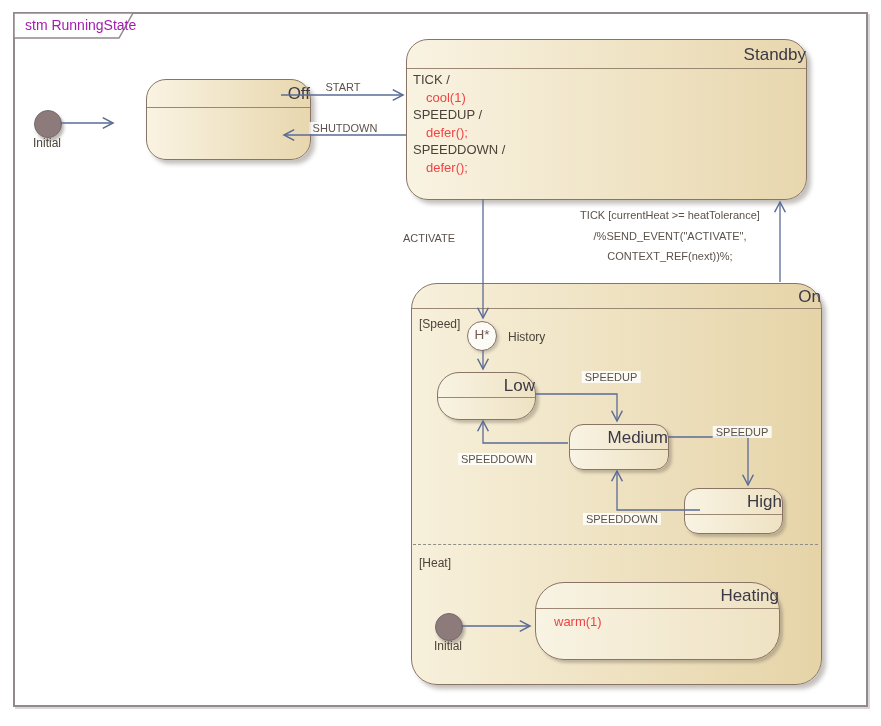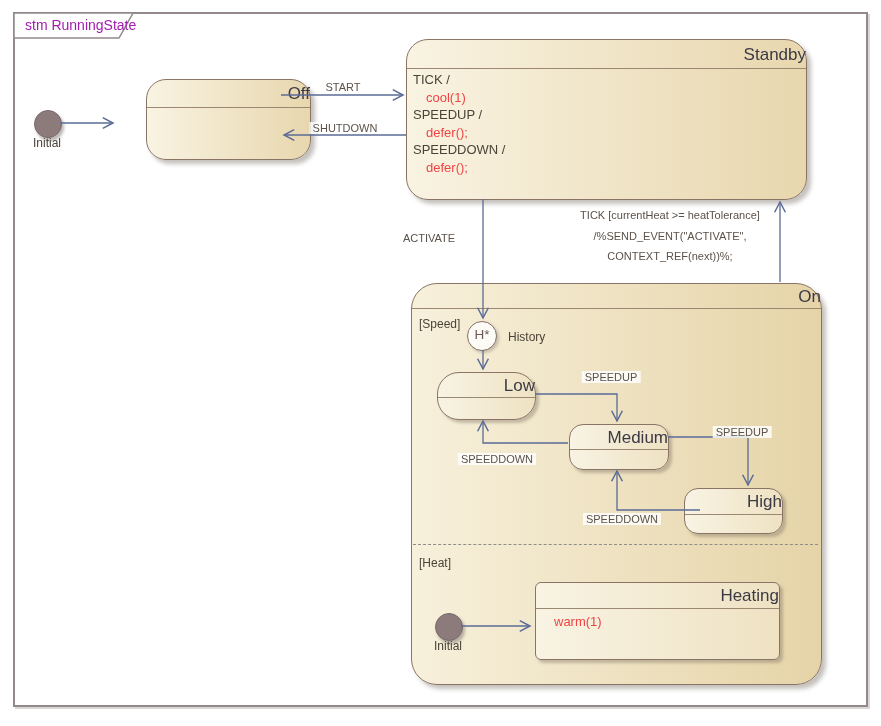--- a/index.html
+++ b/index.html
@@ -99,21 +99,21 @@
     <div class="sep" style="top:25px;"></div>
   </div>
 
   <div id="region-divider"></div>
 
   <div class="region-label node-label" style="left:419px;top:563px;transform:translateY(-50%);">[Heat]</div>
 
   <div class="pseudo-initial" style="left:435px;top:613px;"></div>
   <div class="node-label" style="left:448px;top:646px;transform:translate(-50%,-50%);">Initial</div>
 
-  <div class="state inner" style="left:535px;top:582px;width:243px;height:76px;border-radius:6px;">
+  <div class="state inner" style="left:535px;top:582px;width:243px;height:76px;border-radius:29px;">
     <div class="title" style="line-height:26px;">Heating</div>
     <div class="sep" style="top:25px;"></div>
   </div>
   <div class="behaviors" style="left:541px;top:613px;line-height:18px;">
     <div class="ac">warm(1)</div>
   </div>
 
   <div class="pseudo-initial" style="left:34px;top:110px;"></div>
   <div class="node-label" style="left:47px;top:143px;transform:translate(-50%,-50%);">Initial</div>
 

